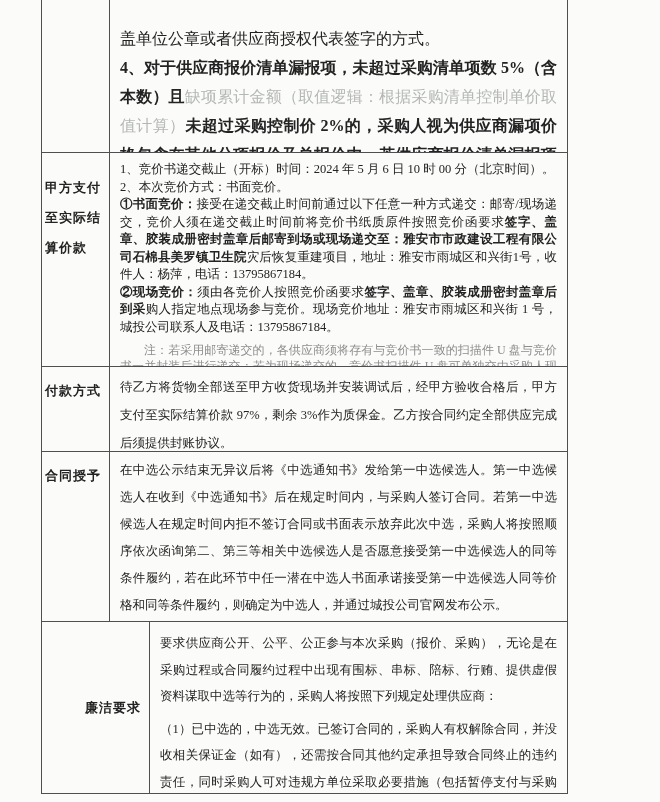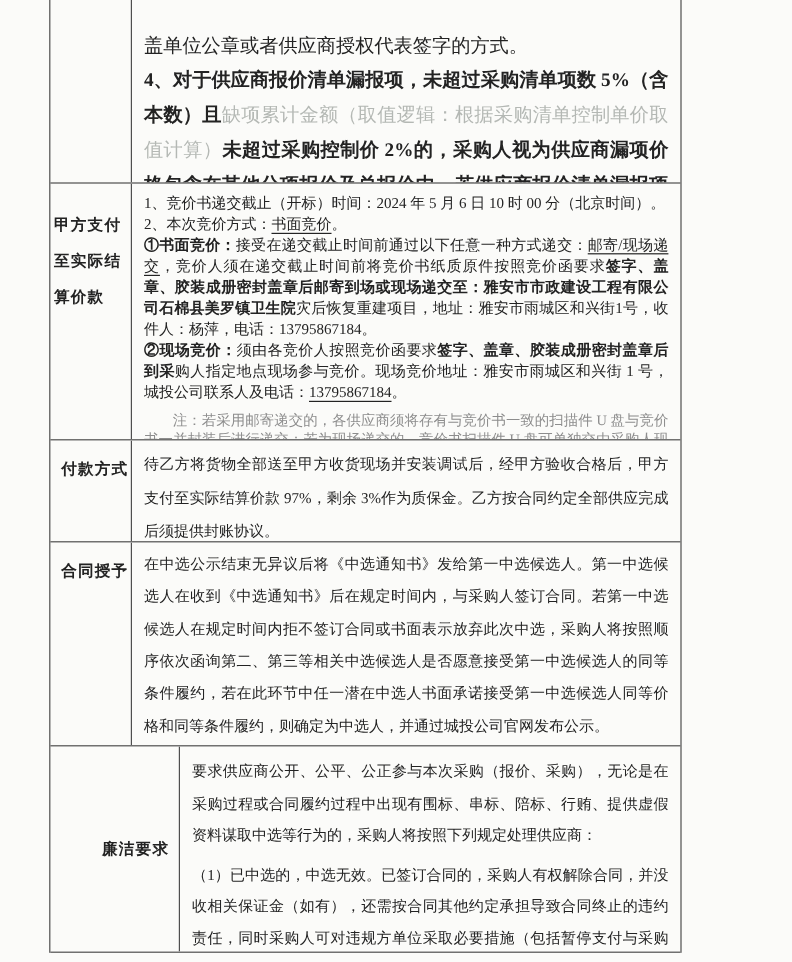--- a/index.html
+++ b/index.html
@@ -33,41 +33,41 @@
   .r4{height:170px;}
   .r5{height:172px;}
   .label-cell{
     width:68px;flex:0 0 68px;box-sizing:border-box;
     border-right:1px solid var(--border);
     font-weight:bold;font-size:13px;line-height:30px;
     padding:20px 2px 0 3px;
     display:flex;flex-direction:column;
     letter-spacing:1px;
   }
-  .r3 .label-cell,.r4 .label-cell{padding-top:9px;text-align:right;}
+  .r3 .label-cell,.r4 .label-cell{padding-top:9px;}
   .r5 .label-cell{padding-top:0;justify-content:center;margin-left:40px;}
   .content-cell{
     flex:1;box-sizing:border-box;overflow:hidden;
     padding:0 10px;
     text-align:justify;
   }
   .content-cell p{margin:0;}
   
   .r1 .content-cell{padding-top:24px;font-size:16px;line-height:29px;}
   .r2 .content-cell{padding-top:8px;font-size:12.5px;line-height:17.5px;}
   .r2 .content-cell p.note{margin-top:6px;font-size:12px;line-height:16px;text-indent:2em;color:var(--note);}
   .r3 .content-cell{padding-top:6px;font-size:12.5px;line-height:28px;}
   .r4 .content-cell{padding-top:5px;font-size:12.5px;line-height:27px;}
   .r5 .content-cell{padding-top:8px;font-size:12.5px;line-height:26.5px;}
   .r5 .content-cell p + p{margin-top:6px;}
 
   .seg-normal{font-weight:normal;}
   .seg-bold{font-weight:bold;}
   .seg-gray{color:var(--muted);}
-  .seg-underline{text-decoration:underline;text-underline-offset:3px;}
+  .seg-underline{text-underline-offset:3px;}
   .note .seg-note{color:var(--note);}
 </style>
 </head>
 <body>
 
 <div class="doc-table">
 
   <div class="row r1">
     <div class="label-cell"></div>
     <div class="content-cell">

